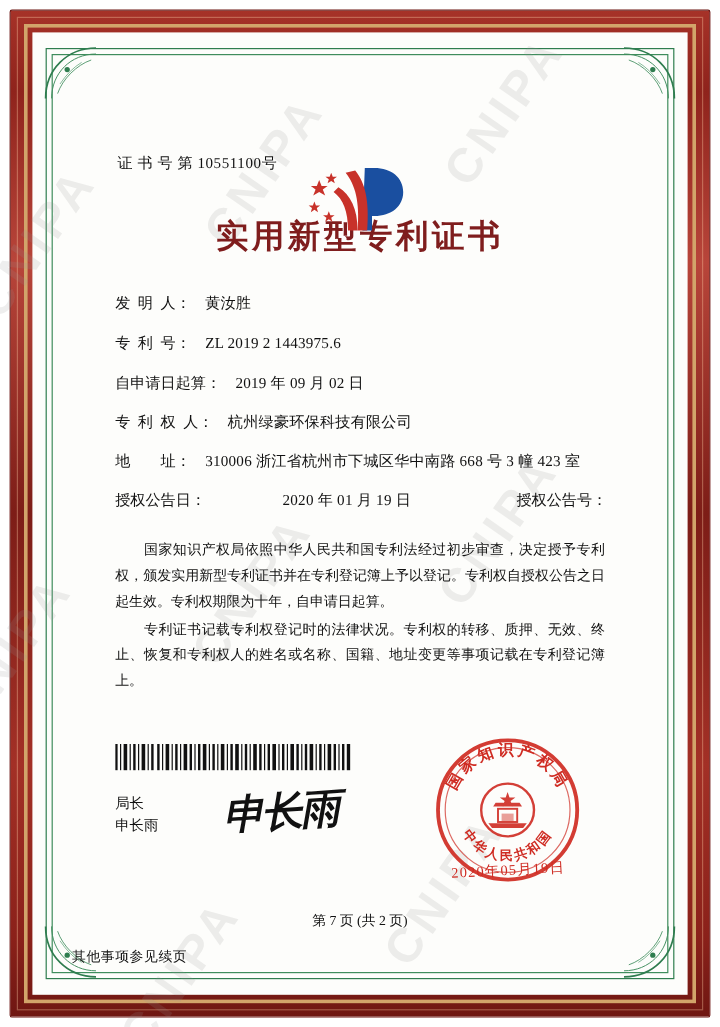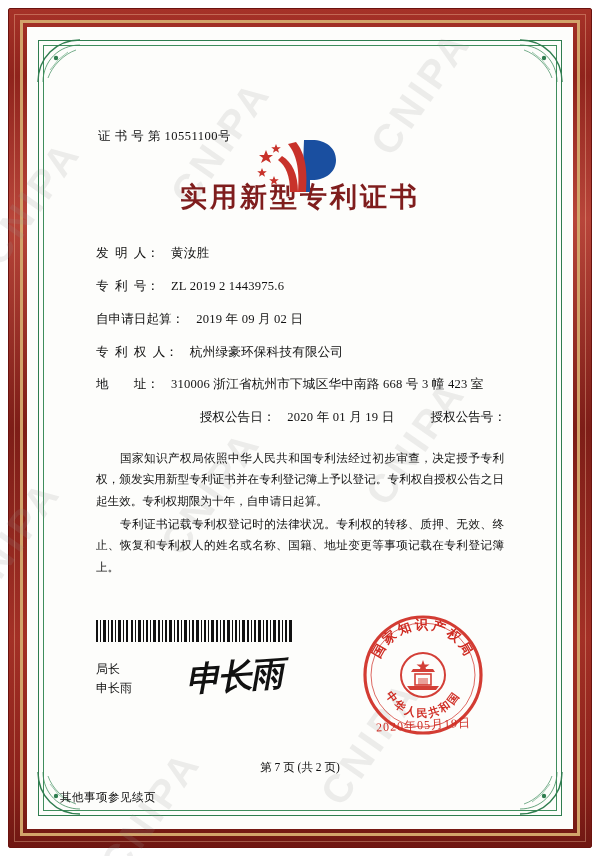--- a/index.html
+++ b/index.html
@@ -157,21 +157,21 @@
   }
   .f-label {
     flex: 0 0 auto;
     letter-spacing: 0px;
     white-space: pre;
   }
   .f-value {
     margin-left: 12px;
     letter-spacing: 0.2px;
   }
-  .field-row.two-col { justify-content: flex-end; }
+  .field-row.two-col { justify-content: space-between; }
   .f-label2 {
     margin-left: 36px;
     white-space: pre;
   }
 
   .paragraphs {
     margin-top: 22px;
     padding: 0 36px 0 36px;
     font-size: 11.6px;
     line-height: 1.85;

